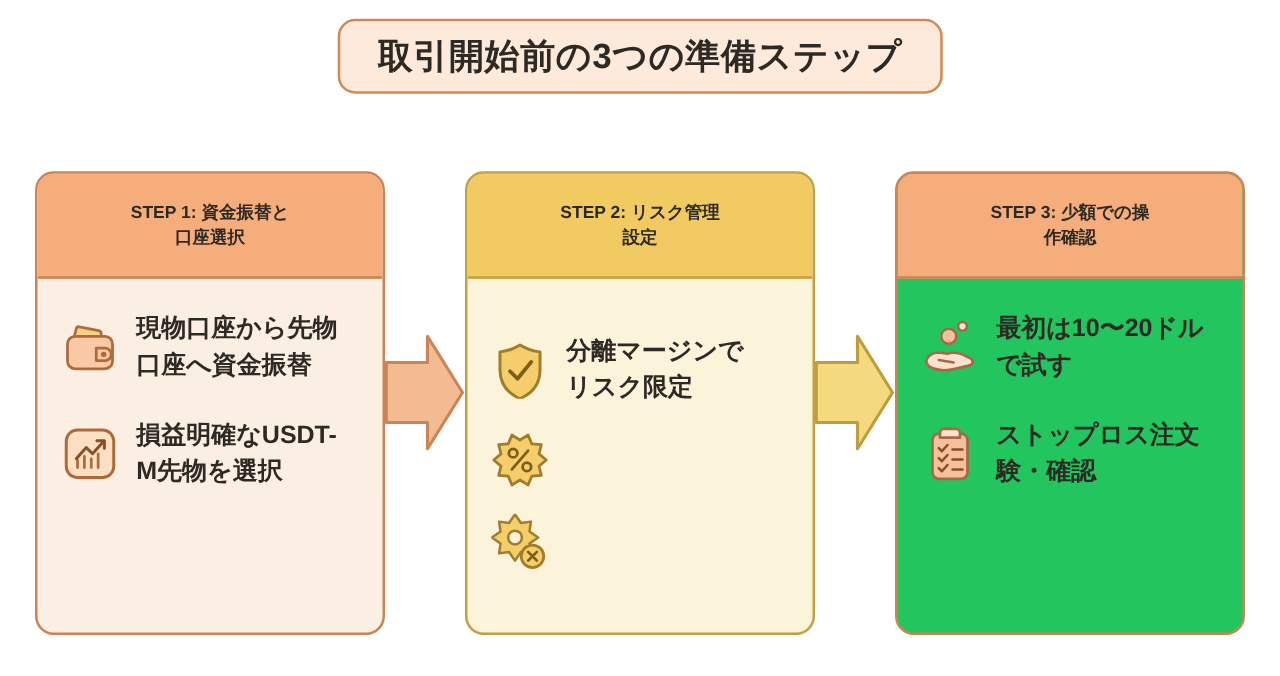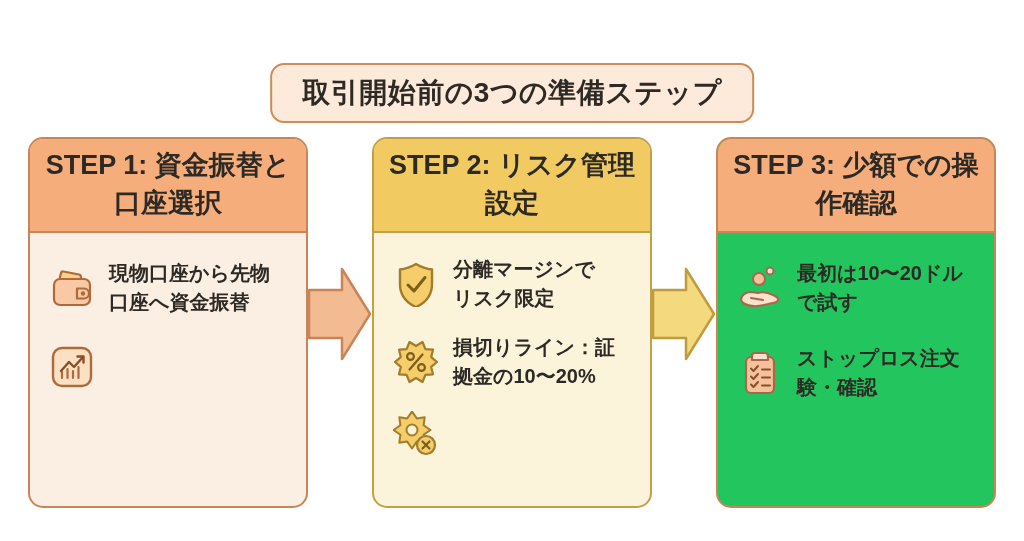--- a/index.html
+++ b/index.html
@@ -6,34 +6,33 @@
   body{
     width:1024px;height:541px;position:relative;overflow:hidden;
     background:#ffffff;
     font-family:"Liberation Sans","DejaVu Sans",sans-serif;
   }
   .title-box{
     position:absolute;left:50%;top:15px;transform:translateX(-50%);
     border:2.5px solid;border-radius:14px;
     padding:9px 30px;font-size:28px;font-weight:bold;white-space:nowrap;
     letter-spacing:.5px;
-    margin-top:48px;
   }
   .cards{
     position:absolute;left:28px;top:137px;width:968px;height:371px;
     display:flex;align-items:stretch;
   }
   .card{
     width:280px;flex:0 0 280px;border:2px solid;border-radius:15px;
     display:flex;flex-direction:column;overflow:hidden;box-sizing:border-box;
   }
   .card-header{
     min-height:84px;box-sizing:border-box;border-bottom:2px solid;
     display:flex;align-items:center;justify-content:center;text-align:center;
-    font-size:27px;font-weight:bold;line-height:1.4;padding:8px 12px;
+    font-size:14px;font-weight:bold;line-height:1.4;padding:8px 12px;
     white-space:pre-line;
   }
   .card-body{
     flex:1;padding:26px 16px 16px 18px;display:flex;flex-direction:column;gap:27px;
   }
   .item{display:flex;align-items:center;gap:13px;}
   .item .icon{flex:0 0 48px;width:48px;display:flex;justify-content:center;align-items:center;}
   .item .text{font-size:20px;font-weight:600;line-height:1.45;white-space:pre-line;}
   .arrow-zone{
     flex:0 0 64px;width:64px;display:flex;justify-content:center;
@@ -65,31 +64,33 @@
       </div>
       <div class="item">
         <span class="icon">
           <svg width="46" height="46" viewBox="0 0 46 46">
             <rect x="4" y="4" width="38" height="38" rx="9" fill="#fbe0c4" stroke="#ad6b3c" stroke-width="2.4"></rect>
             <path d="M13 34 v-6 M18.5 34 v-9 M24 34 v-7 M29.5 34 v-11" fill="none" stroke="#ad6b3c" stroke-width="2.2" stroke-linecap="round"></path>
             <path d="M12 27 L20 18 L25 23 L34 13" fill="none" stroke="#8a4f28" stroke-width="2.4" stroke-linecap="round" stroke-linejoin="round"></path>
             <path d="M28.5 12.5 h6 v6" fill="none" stroke="#8a4f28" stroke-width="2.4" stroke-linecap="round" stroke-linejoin="round"></path>
           </svg>
         </span>
+        <span class="text" style="color: rgb(45, 42, 37);">損益明確なUSDT-
+M先物を選択</span>
       </div>
     </div>
   </div>
 
   <div class="arrow-zone">
     <svg width="64" height="100" viewBox="0 0 64 100">
       <polygon points="1,26 34,26 34,5 62,50 34,95 34,74 1,74" stroke-width="2.5" stroke-linejoin="round" style="fill: rgb(243, 187, 146); stroke: rgb(201, 133, 87);"></polygon>
     </svg>
   </div>
 
-  <div class="card" style="background: rgb(251, 243, 218); border-color: rgb(194, 160, 69);">
+  <div class="card" style="background: rgb(251, 243, 218); border-color: rgb(194, 160, 69); gap: 22px;">
     <div class="card-header" style="background: rgb(241, 202, 98); border-color: rgb(194, 160, 69); color: rgb(45, 42, 37);">STEP 2: リスク管理
 設定</div>
     <div class="card-body" style="gap:20px;padding-top:22px;">
       <div class="item">
         <span class="icon">
           <svg width="46" height="46" viewBox="0 0 46 46">
             <path d="M23 3 C28 6 34 8 39 8.5 V23 C39 35 32 42 23 46 C14 42 7 35 7 23 V8.5 C12 8 18 6 23 3 Z" fill="#f6cd6b" stroke="#a07d2a" stroke-width="2.4" stroke-linejoin="round"></path>
             <path d="M15 24 L21 30 L32 16.5" fill="none" stroke="#7c5d1c" stroke-width="3" stroke-linecap="round" stroke-linejoin="round"></path>
           </svg>
         </span>
@@ -98,22 +99,20 @@
       </div>
       <div class="item">
         <span class="icon">
           <svg width="46" height="46" viewBox="0 0 46 46">
             <polygon points="44,23 38.2,27.9 40,35.3 32.4,35.9 29.5,43 23,39 16.5,43 13.6,35.9 6,35.3 7.8,27.9 2,23 7.8,18.1 6,10.7 13.6,10.1 16.5,3 23,7 29.5,3 32.4,10.1 40,10.7 38.2,18.1" fill="#f6cd6b" stroke="#a07d2a" stroke-width="2.2" stroke-linejoin="round"></polygon>
             <circle cx="17.5" cy="17.5" r="3.4" fill="none" stroke="#7c5d1c" stroke-width="2.2"></circle>
             <circle cx="28.5" cy="28.5" r="3.4" fill="none" stroke="#7c5d1c" stroke-width="2.2"></circle>
             <path d="M29.5 15.5 L16.5 30.5" stroke="#7c5d1c" stroke-width="2.2" stroke-linecap="round"></path>
           </svg>
         </span>
-        <span class="text" style="color: rgb(45, 42, 37);">損切りライン：証
-拠金の10〜20%</span>
       </div>
       <div class="item">
         <span class="icon">
           <svg width="46" height="46" viewBox="0 0 46 46">
             <polygon points="37.5,19 30.6,23.8 31.7,31.7 23.8,30.6 19,37.5 14.2,30.6 6.3,31.7 7.4,23.8 0.5,19 7.4,14.2 6.3,6.3 14.2,7.4 19,0.5 23.8,7.4 31.7,6.3 30.6,14.2" fill="#f6cd6b" stroke="#a07d2a" stroke-width="2" stroke-linejoin="round"></polygon>
             <circle cx="19" cy="19" r="5.5" fill="#fbf3da" stroke="#a07d2a" stroke-width="2"></circle>
             <circle cx="33" cy="34" r="9" fill="#f6cd6b" stroke="#a07d2a" stroke-width="2.2"></circle>
             <path d="M29.5 30.5 L36.5 37.5 M36.5 30.5 L29.5 37.5" stroke="#7c5d1c" stroke-width="2.2" stroke-linecap="round"></path>
           </svg>
         </span>

